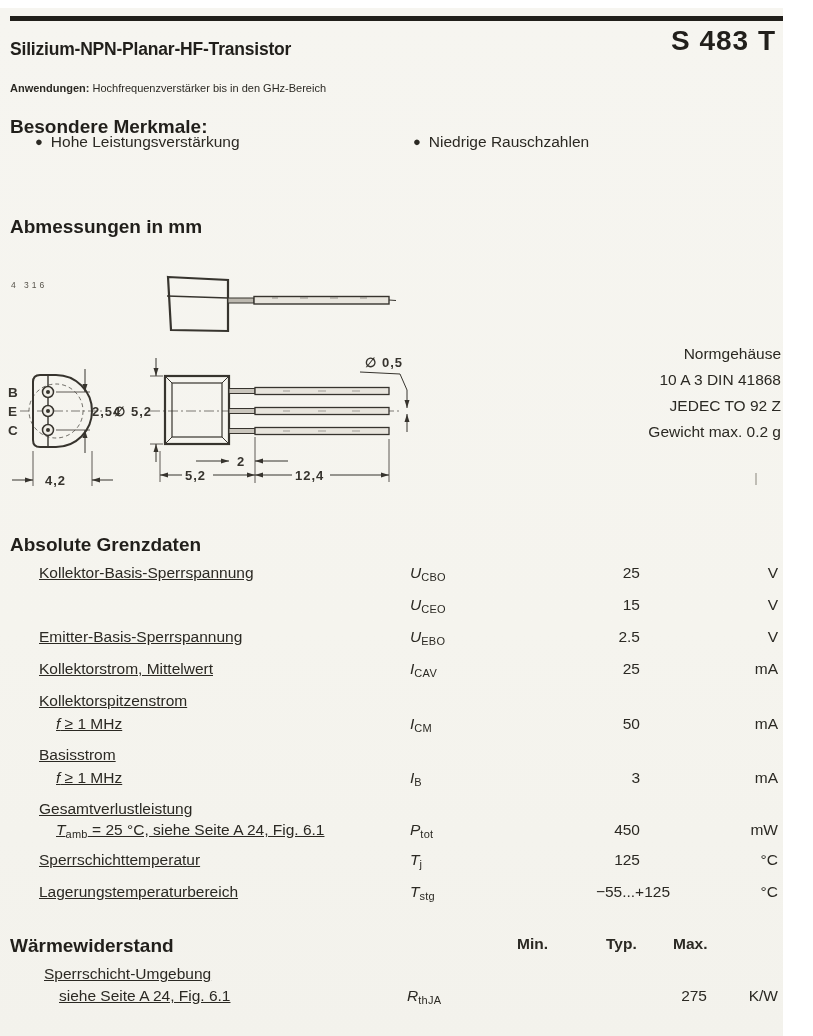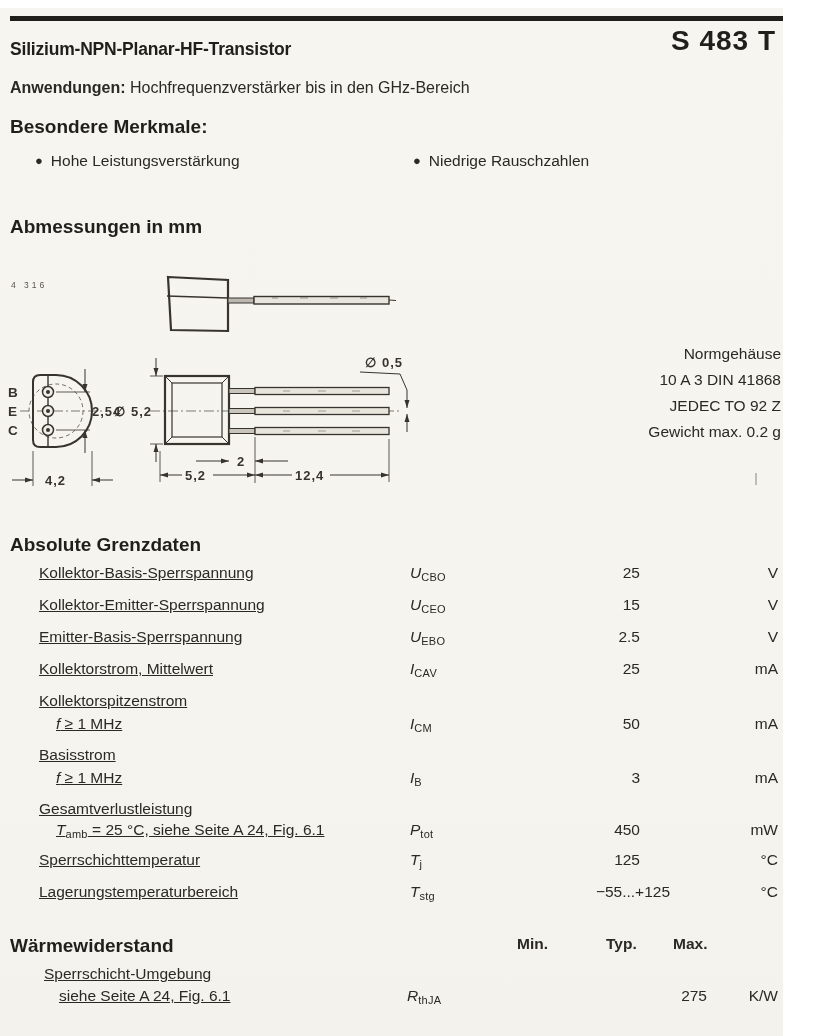--- a/index.html
+++ b/index.html
@@ -10,24 +10,24 @@
     font-family:"Liberation Sans",sans-serif;
     color:#2b2923;
     margin-top:8px;
     -webkit-font-smoothing:antialiased;
   }
   .abs{position:absolute;}
   .b{font-weight:bold;}
   .top-rule{position:absolute;left:10px;top:8px;width:776px;height:5px;background:#211f1b;}
   .title{position:absolute;left:10px;top:31px;font-size:17.5px;font-weight:bold;letter-spacing:-.2px;color:#211f1b;}
   .partno{position:absolute;left:560px;top:17px;width:216px;text-align:right;font-size:28px;font-weight:bold;letter-spacing:1px;color:#211f1b;}
-  .line15{font-size:16px;line-height:20px;}
+  .line15{font-size:11px;line-height:20px;}
   .apps{position:absolute;left:10px;top:70px;}
   .features-h{position:absolute;left:10px;top:108px;}
-  .bullet-item{position:absolute;top:144px;font-size:15.5px;}
+  .bullet-item{position:absolute;top:125px;font-size:15.5px;}
   .bullet-dot{font-size:13px;margin-right:8px;position:relative;top:-1px;}
   .dims-h{position:absolute;left:10px;top:208px;}
   .drawno{position:absolute;left:11px;top:272px;font-size:8.5px;letter-spacing:3px;color:#57534b;}
   .pkginfo{position:absolute;left:520px;top:333px;width:261px;text-align:right;font-size:15.5px;line-height:26px;color:#2b2923;}
   .sect-h{font-size:19px;font-weight:bold;color:#211f1b;}
   .grenz-h{position:absolute;left:10px;top:526px;}
   .row{position:absolute;left:0;width:813px;height:20px;font-size:15.5px;}
   .lbl{position:absolute;left:39px;white-space:nowrap;text-decoration:underline;}
   .lbl.cond{left:56px;text-align:center;}
   .sym{position:absolute;left:410px;font-style:italic;}
@@ -201,21 +201,20 @@
   <div class="grenz-h sect-h">Absolute Grenzdaten</div>
 
   <div class="row" style="top:556px">
     <span class="lbl">Kollektor-Basis-Sperrspannung</span>
     <span class="sym"><span>U</span><sub>CBO</sub></span>
     <span class="val">25</span>
     <span class="unit">V</span>
   </div>
 
   <div class="row" style="top:588px">
-    <span class="lbl">Kollektor-Emitter-Sperrspannung</span>
     <span class="sym"><span>U</span><sub>CEO</sub></span>
     <span class="val">15</span>
     <span class="unit">V</span>
   </div>
 
   <div class="row" style="top:620px">
     <span class="lbl">Emitter-Basis-Sperrspannung</span>
     <span class="sym"><span>U</span><sub>EBO</sub></span>
     <span class="val">2.5</span>
     <span class="unit">V</span>

